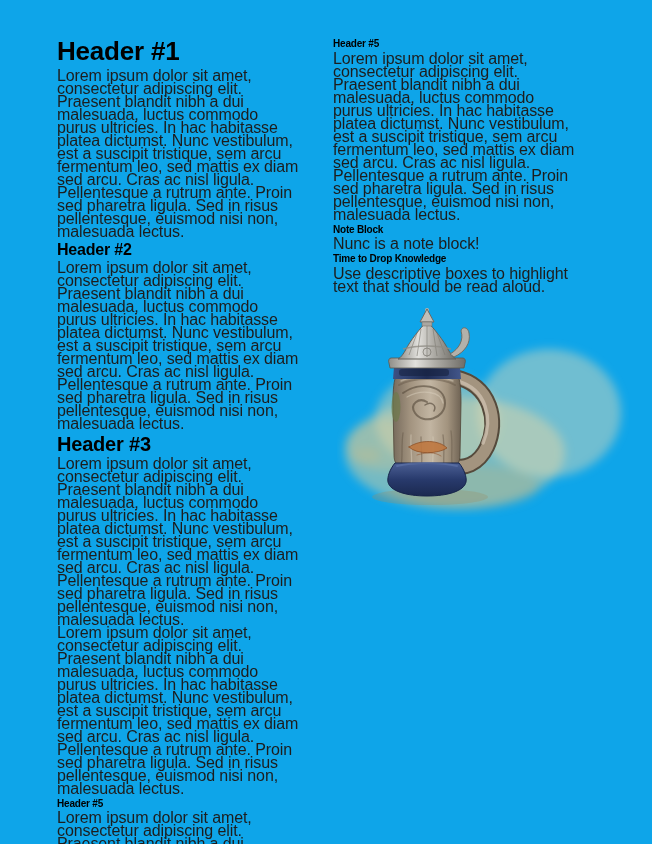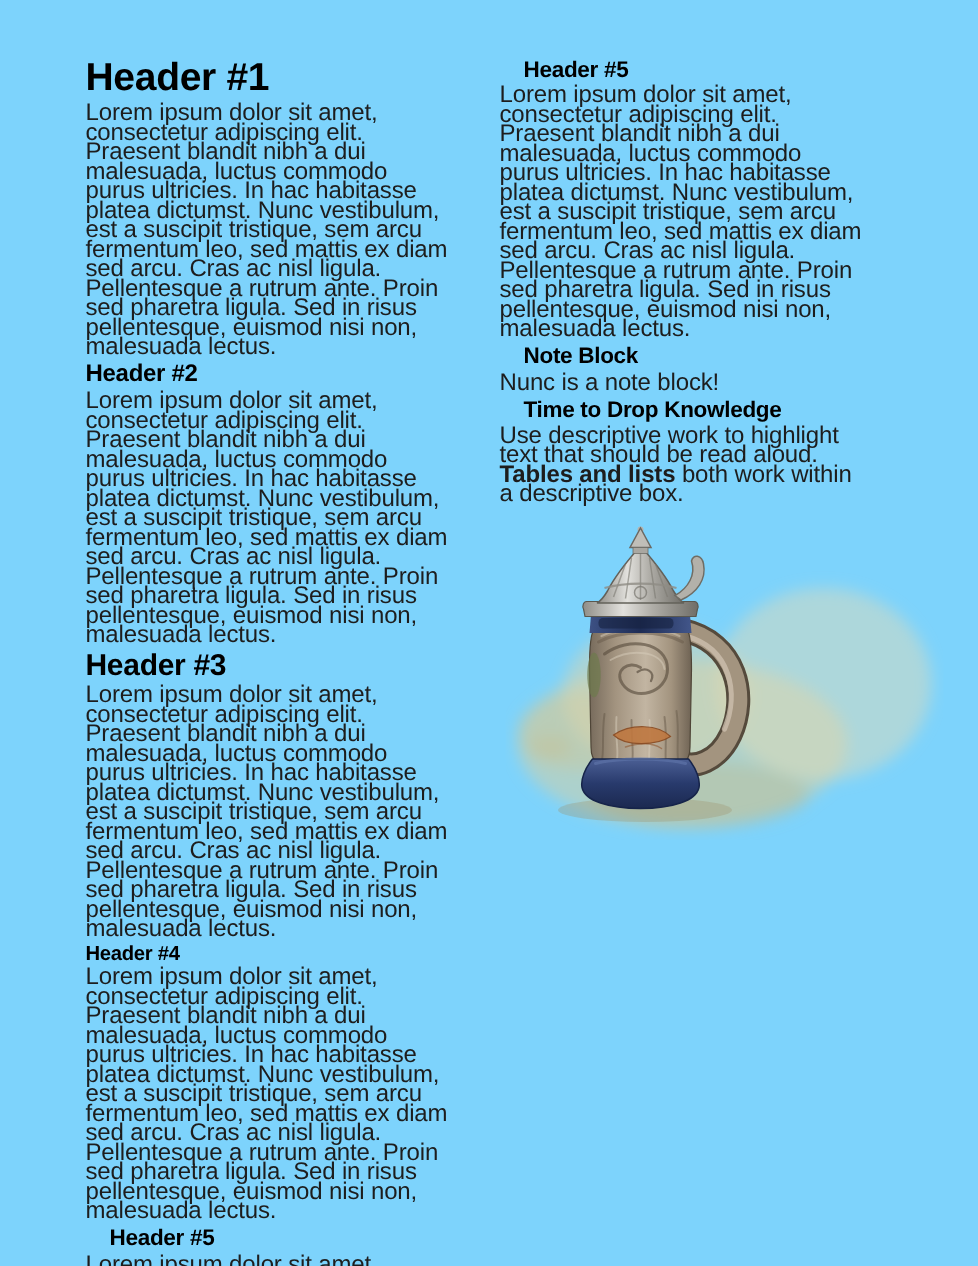--- a/index.html
+++ b/index.html
@@ -1,63 +1,61 @@
 <!DOCTYPE html>
 <html><head>
 <meta charset="utf-8">
 <style>
   html,body{margin:0;padding:0;}
   body{
     width:652px;height:844px;background:#ffffff;
     font-family:"Liberation Sans",sans-serif;color:#1d1d1d;
   }
-  .page{position:relative;width:652px;height:844px;overflow:hidden;background:#7dd3fc;}
+  .page{position:relative;width:652px;height:844px;overflow:hidden;background:#0ea5e9;}
   .col{position:absolute;top:38px;}
   .col-left{left:57px;width:244px;}
   .col-right{left:333px;width:244px;}
   p{margin:0;font-size:16px;line-height:13px;letter-spacing:-0.1px;color:#1d1d1d;}
   h1,h2,h3,h4,h5{color:#000;font-weight:700;letter-spacing:-0.2px;}
   h1{font-size:26px;line-height:1.05;margin:0 0 4px 0;}
   h2{font-size:16px;line-height:1.08;margin:3px 0 2px 0;}
   h3{font-size:20px;line-height:1.1;margin:3px 0 2px 0;}
   h4{font-size:13.5px;line-height:1.1;margin:3px 0 2px 0;}
-  h5{font-size:15px;line-height:1.15;margin:3px 0 2px 16px;}
+  h5{font-size:10px;line-height:1.15;margin:3px 0 2px 0;}
   .col > :first-child{margin-top:0;}
   .illustration{margin-top:12px;margin-left:4px;width:292px;height:212px;}
   b{letter-spacing:-0.1px;}
 </style>
 </head>
 <body>
 
 <div class="page">
 
   <div class="col col-left">
     <h1>Header #1</h1>
     <p>Lorem ipsum dolor sit amet, consectetur adipiscing elit. Praesent blandit nibh a dui malesuada, luctus commodo purus ultricies. In hac habitasse platea dictumst. Nunc vestibulum, est a suscipit tristique, sem arcu fermentum leo, sed mattis ex diam sed arcu. Cras ac nisl ligula. Pellentesque a rutrum ante. Proin sed pharetra ligula. Sed in risus pellentesque, euismod nisi non, malesuada lectus.</p>
     <h2>Header #2</h2>
     <p>Lorem ipsum dolor sit amet, consectetur adipiscing elit. Praesent blandit nibh a dui malesuada, luctus commodo purus ultricies. In hac habitasse platea dictumst. Nunc vestibulum, est a suscipit tristique, sem arcu fermentum leo, sed mattis ex diam sed arcu. Cras ac nisl ligula. Pellentesque a rutrum ante. Proin sed pharetra ligula. Sed in risus pellentesque, euismod nisi non, malesuada lectus.</p>
     <h3>Header #3</h3>
     <p>Lorem ipsum dolor sit amet, consectetur adipiscing elit. Praesent blandit nibh a dui malesuada, luctus commodo purus ultricies. In hac habitasse platea dictumst. Nunc vestibulum, est a suscipit tristique, sem arcu fermentum leo, sed mattis ex diam sed arcu. Cras ac nisl ligula. Pellentesque a rutrum ante. Proin sed pharetra ligula. Sed in risus pellentesque, euismod nisi non, malesuada lectus.</p>
-    <h4>Header #4</h4>
     <p>Lorem ipsum dolor sit amet, consectetur adipiscing elit. Praesent blandit nibh a dui malesuada, luctus commodo purus ultricies. In hac habitasse platea dictumst. Nunc vestibulum, est a suscipit tristique, sem arcu fermentum leo, sed mattis ex diam sed arcu. Cras ac nisl ligula. Pellentesque a rutrum ante. Proin sed pharetra ligula. Sed in risus pellentesque, euismod nisi non, malesuada lectus.</p>
     <h5>Header #5</h5>
     <p>Lorem ipsum dolor sit amet, consectetur adipiscing elit. Praesent blandit nibh a dui malesuada, luctus commodo purus ultricies. In hac habitasse platea dictumst. Nunc vestibulum, est a suscipit tristique, sem arcu fermentum leo, sed mattis ex diam sed arcu. Cras ac nisl ligula. Pellentesque a rutrum ante. Proin sed pharetra ligula. Sed in risus pellentesque, euismod nisi non, malesuada lectus.</p>
   </div>
 
   <div class="col col-right">
     <h5>Header #5</h5>
     <p>Lorem ipsum dolor sit amet, consectetur adipiscing elit. Praesent blandit nibh a dui malesuada, luctus commodo purus ultricies. In hac habitasse platea dictumst. Nunc vestibulum, est a suscipit tristique, sem arcu fermentum leo, sed mattis ex diam sed arcu. Cras ac nisl ligula. Pellentesque a rutrum ante. Proin sed pharetra ligula. Sed in risus pellentesque, euismod nisi non, malesuada lectus.</p>
 
     <h5>Note Block</h5>
     <p>Nunc is a note block!</p>
 
     <h5>Time to Drop Knowledge</h5>
-    <p>Use descriptive work to highlight text that should be read aloud.</p>
+    <p>Use descriptive boxes to highlight text that should be read aloud.</p>
 
-    <p><b>Tables and lists</b><span> both work within a descriptive box.</span></p>
 
     <div class="illustration">
       <svg viewBox="0 0 292 212" width="292" height="212" xmlns="http://www.w3.org/2000/svg">
         <defs>
           <filter id="wblur" x="-30%" y="-30%" width="160%" height="160%">
               <feGaussianBlur stdDeviation="5"></feGaussianBlur>
             </filter>
           <linearGradient id="lidG" x1="0" y1="0" x2="1" y2="0">
             <stop offset="0" stop-color="#8f8d87"></stop>
               <stop offset="0.35" stop-color="#e2e1dd"></stop>

